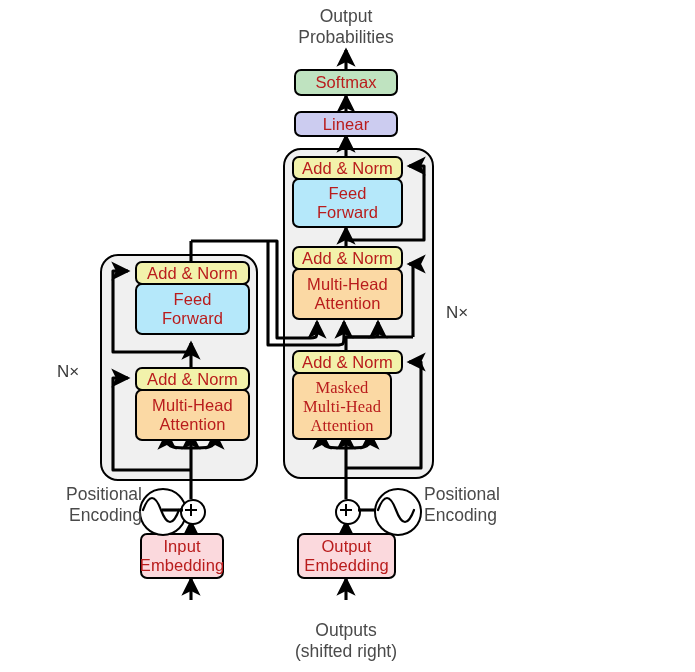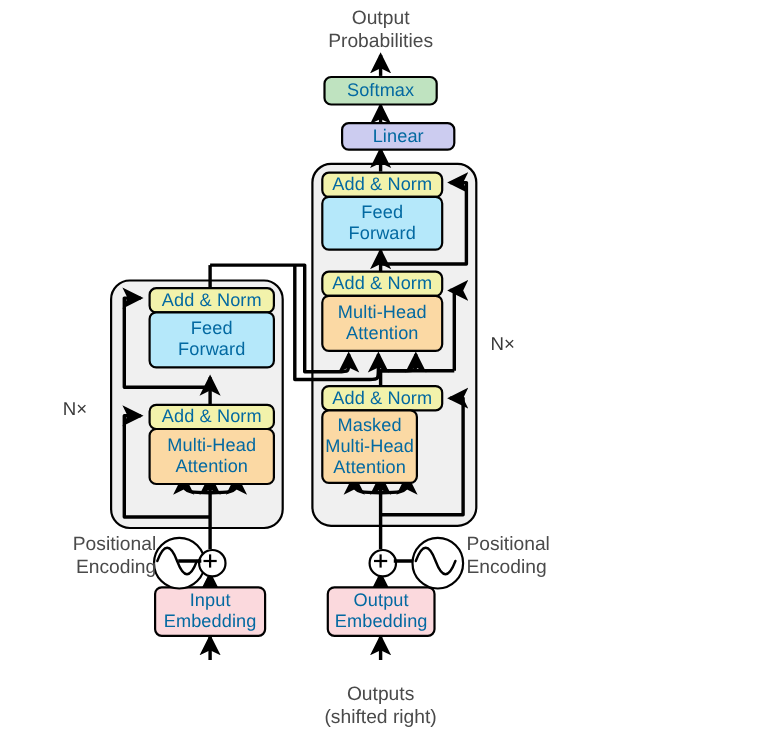--- a/index.html
+++ b/index.html
@@ -23,21 +23,21 @@
   }
   .node-box {
     position: absolute;
     box-sizing: border-box;
     border: 2.2px solid #000000;
     border-radius: 7px;
     display: flex;
     align-items: center;
     justify-content: center;
     text-align: center;
-    color: #0369a1;
+    color: #b91c1c;
     font-size: 16.5px;
     line-height: 19px;
     letter-spacing: 0.1px;
     z-index: 6;
   }
   .stack-panel {
     position: absolute;
     box-sizing: border-box;
     background: #f0f0f0;
     border: 2.2px solid #000000;
@@ -173,21 +173,21 @@
 
       <path d="M346,240 L424,240 L424,166 L409,166" marker-end="url(#arrowhead)"></path>
 
     </g>
   </svg>
 
   <div class="node-box" style="left:294px; top:69px; width:104px; height:27px; background:#bfe3c0;">
     <span>Softmax</span>
   </div>
 
-  <div class="node-box" style="left:294px; top:111px; width:104px; height:26px; background:#ccccf0;margin-left:16px;">
+  <div class="node-box" style="left:294px; top:111px; width:104px; height:26px; background:#ccccf0;">
     <span>Linear</span>
   </div>
 
   <div class="node-box" style="left:292px; top:156px; width:111px; height:24px; background:#f2f2ab;">
     <span>Add &amp; Norm</span>
   </div>
 
   <div class="node-box" style="left:292px; top:178px; width:111px; height:50px; background:#b5e8fa; white-space:pre-line;">
     <span>Feed
 Forward</span>
@@ -199,21 +199,21 @@
 
   <div class="node-box" style="left:292px; top:268px; width:111px; height:52px; background:#fbd9a4; white-space:pre-line;">
     <span>Multi-Head
 Attention</span>
   </div>
 
   <div class="node-box" style="left:292px; top:350px; width:111px; height:24px; background:#f2f2ab;">
     <span>Add &amp; Norm</span>
   </div>
 
-  <div class="node-box" style="left:292px; top:372px; width:88px; height:68px; background:#fbd9a4; white-space:pre-line;">
+  <div class="node-box" style="left:292px; top:372px; width:100px; height:68px; background:#fbd9a4; white-space:pre-line;font-family:Liberation Serif, serif;">
     <span>Masked
 Multi-Head
 Attention</span>
   </div>
 
   <div class="node-box" style="left:297px; top:533px; width:99px; height:46px; background:#fbd9dd; white-space:pre-line;">
     <span>Output
 Embedding</span>
   </div>
 
@@ -228,21 +228,21 @@
 
   <div class="node-box" style="left:135px; top:367px; width:115px; height:24px; background:#f2f2ab;">
     <span>Add &amp; Norm</span>
   </div>
 
   <div class="node-box" style="left:135px; top:389px; width:115px; height:52px; background:#fbd9a4; white-space:pre-line;">
     <span>Multi-Head
 Attention</span>
   </div>
 
-  <div class="node-box" style="left:140px; top:533px; width:102px; height:46px; background:#fbd9dd; white-space:pre-line;">
+  <div class="node-box" style="left:140px; top:533px; width:84px; height:46px; background:#fbd9dd; white-space:pre-line;">
     <span>Input
 Embedding</span>
   </div>
 
   <div class="pos-circle" style="left:139px; top:488px;"></div>
   <svg class="sinewave" style="left:139px; top:488px;" width="44" height="44" viewBox="0 0 44 44" xmlns="http://www.w3.org/2000/svg">
     <path d="M4,22 C10,6 16,6 22,22 C28,38 34,38 40,22" fill="none" stroke="#000000" stroke-width="2.2" stroke-linecap="round"></path>
   </svg>
   <div class="plus-circle" style="left:180px; top:499px;"></div>
   <svg class="wires" viewBox="0 0 695 672" xmlns="http://www.w3.org/2000/svg" style="z-index:7;">

